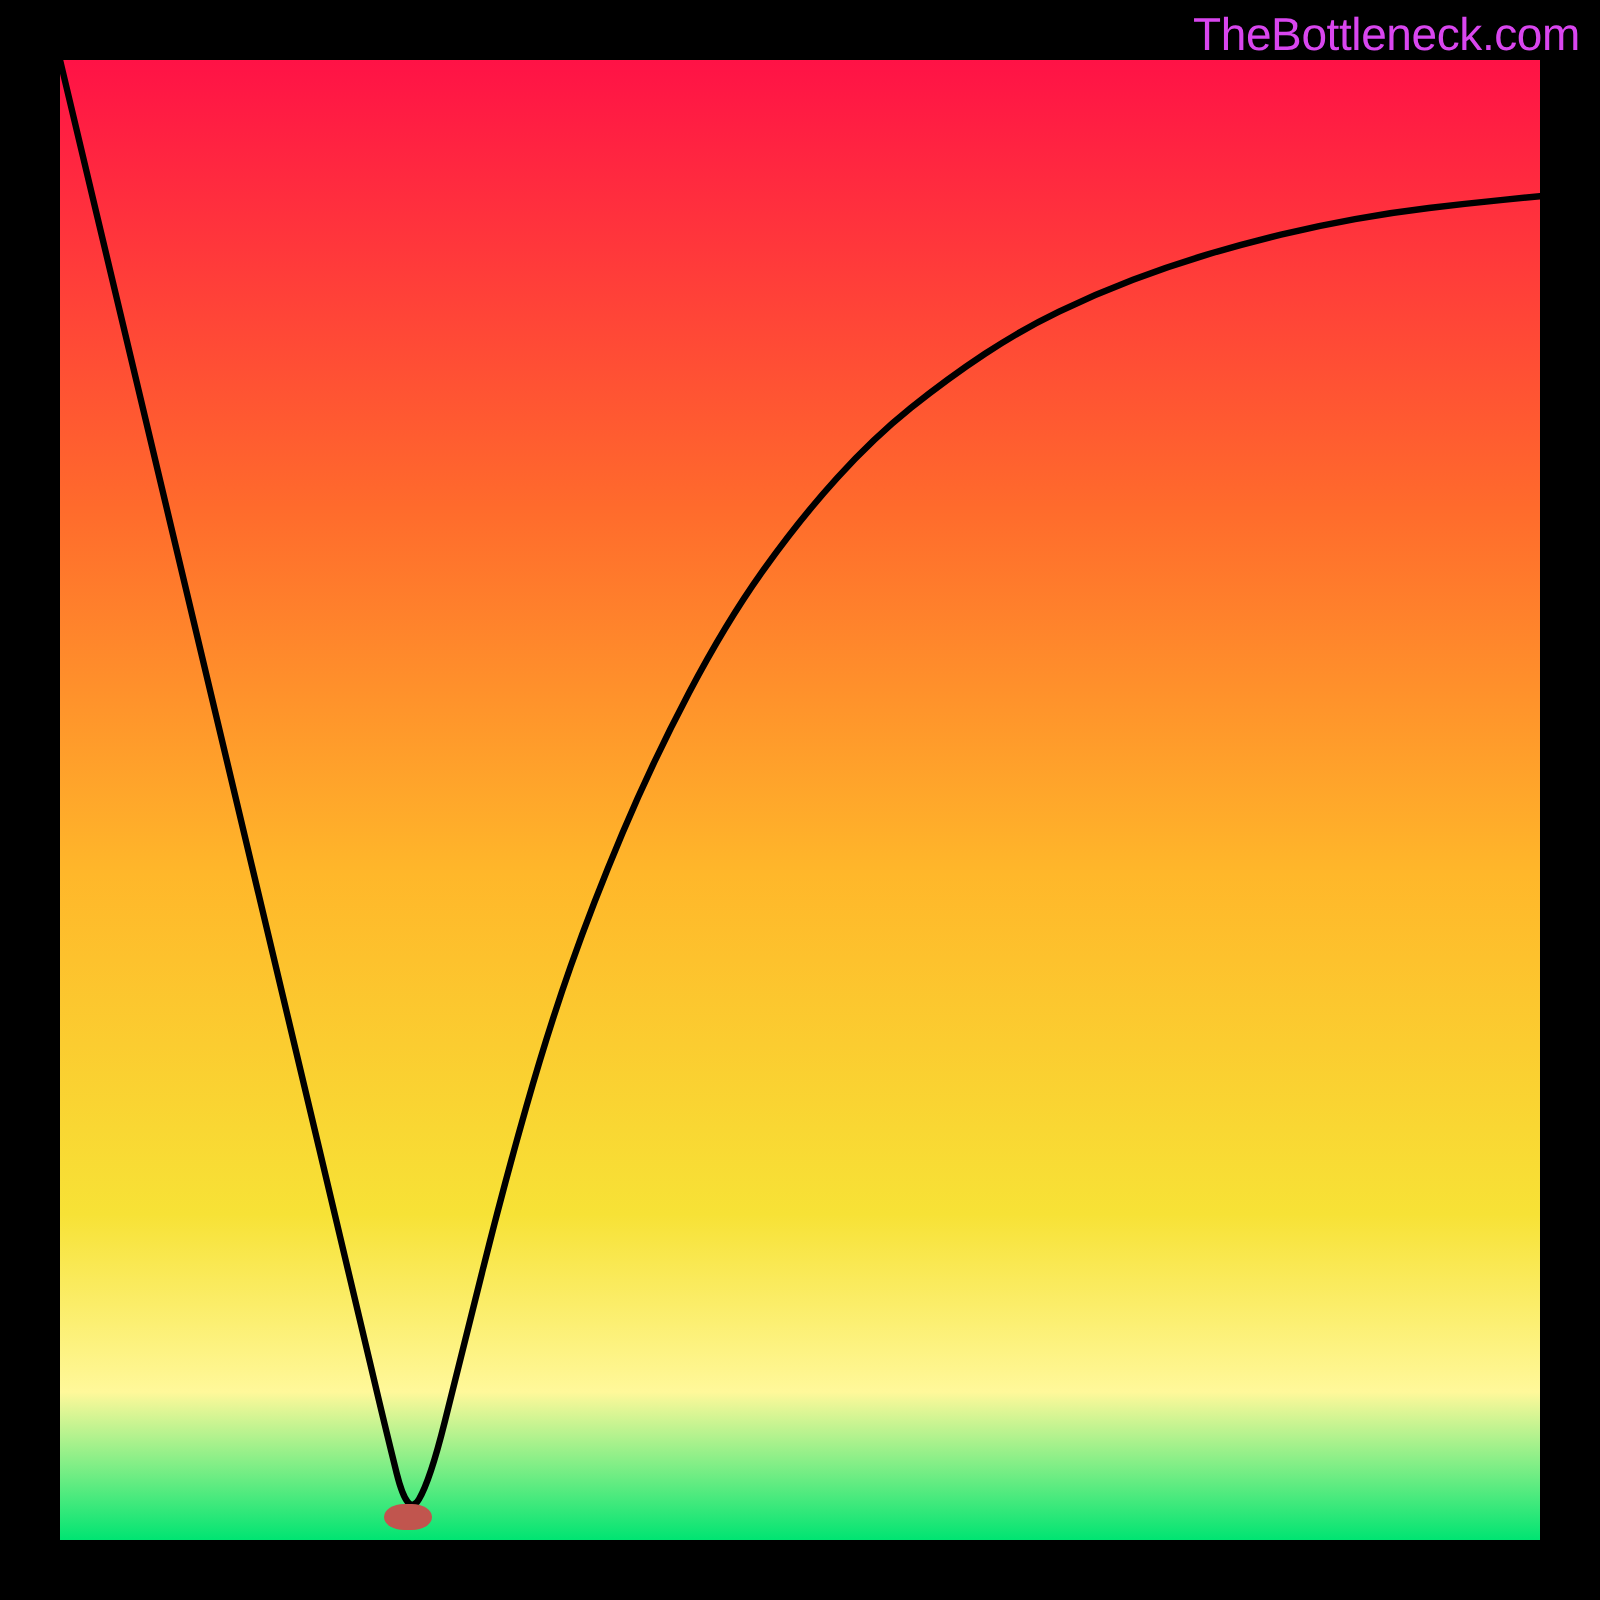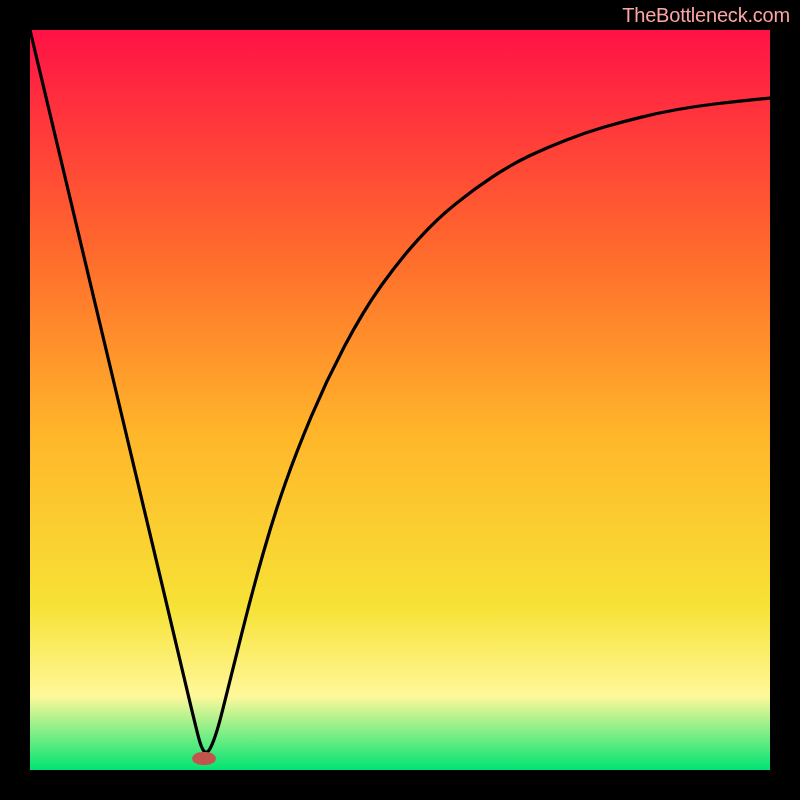--- a/index.html
+++ b/index.html
@@ -21,23 +21,23 @@
     left: 30px;
     top: 30px;
     width: 740px;
     height: 740px;
     overflow: hidden;
   }
   .attribution {
     position: absolute;
     top: 4px;
     right: 10px;
-    font-size: 20px;
+    font-size: 23px;
     font-weight: 500;
-    color: #fca5a5;
+    color: #d946ef;
     font-family: Arial, Helvetica, sans-serif;
     letter-spacing: -0.2px;
   }
   .marker {
     position: absolute;
     border-radius: 50% / 60%;
   }
   svg.curve { position: absolute; left: 0; top: 0; }
 </style>
 </head>

